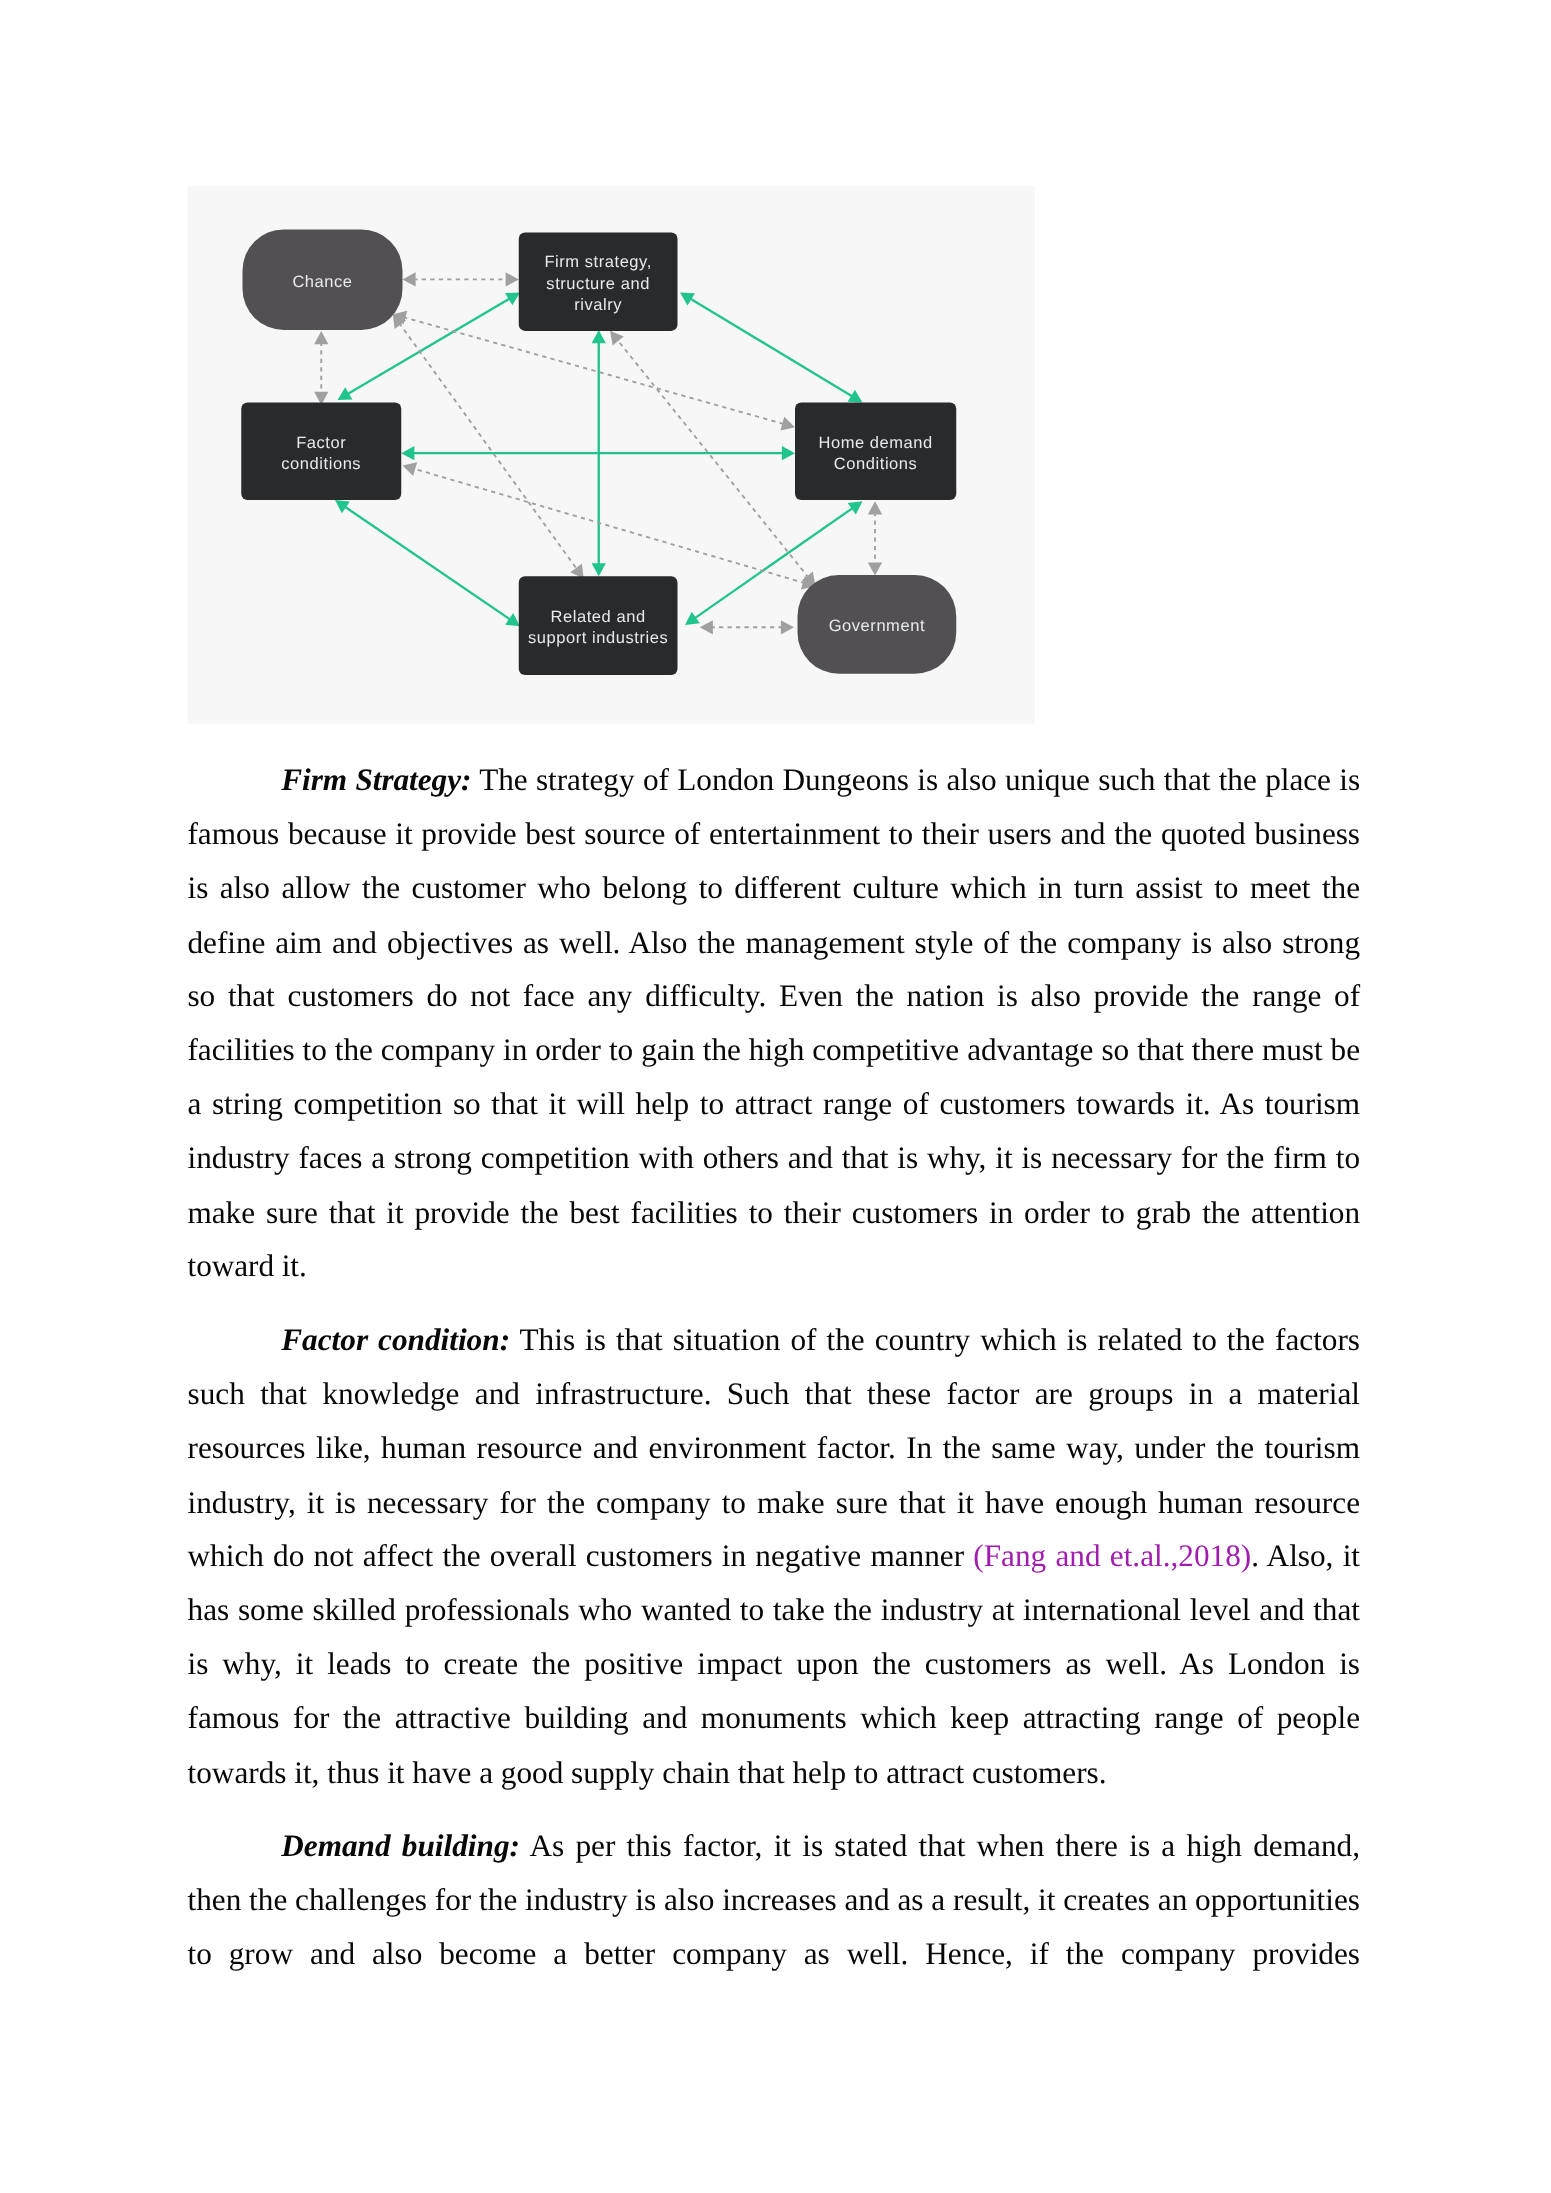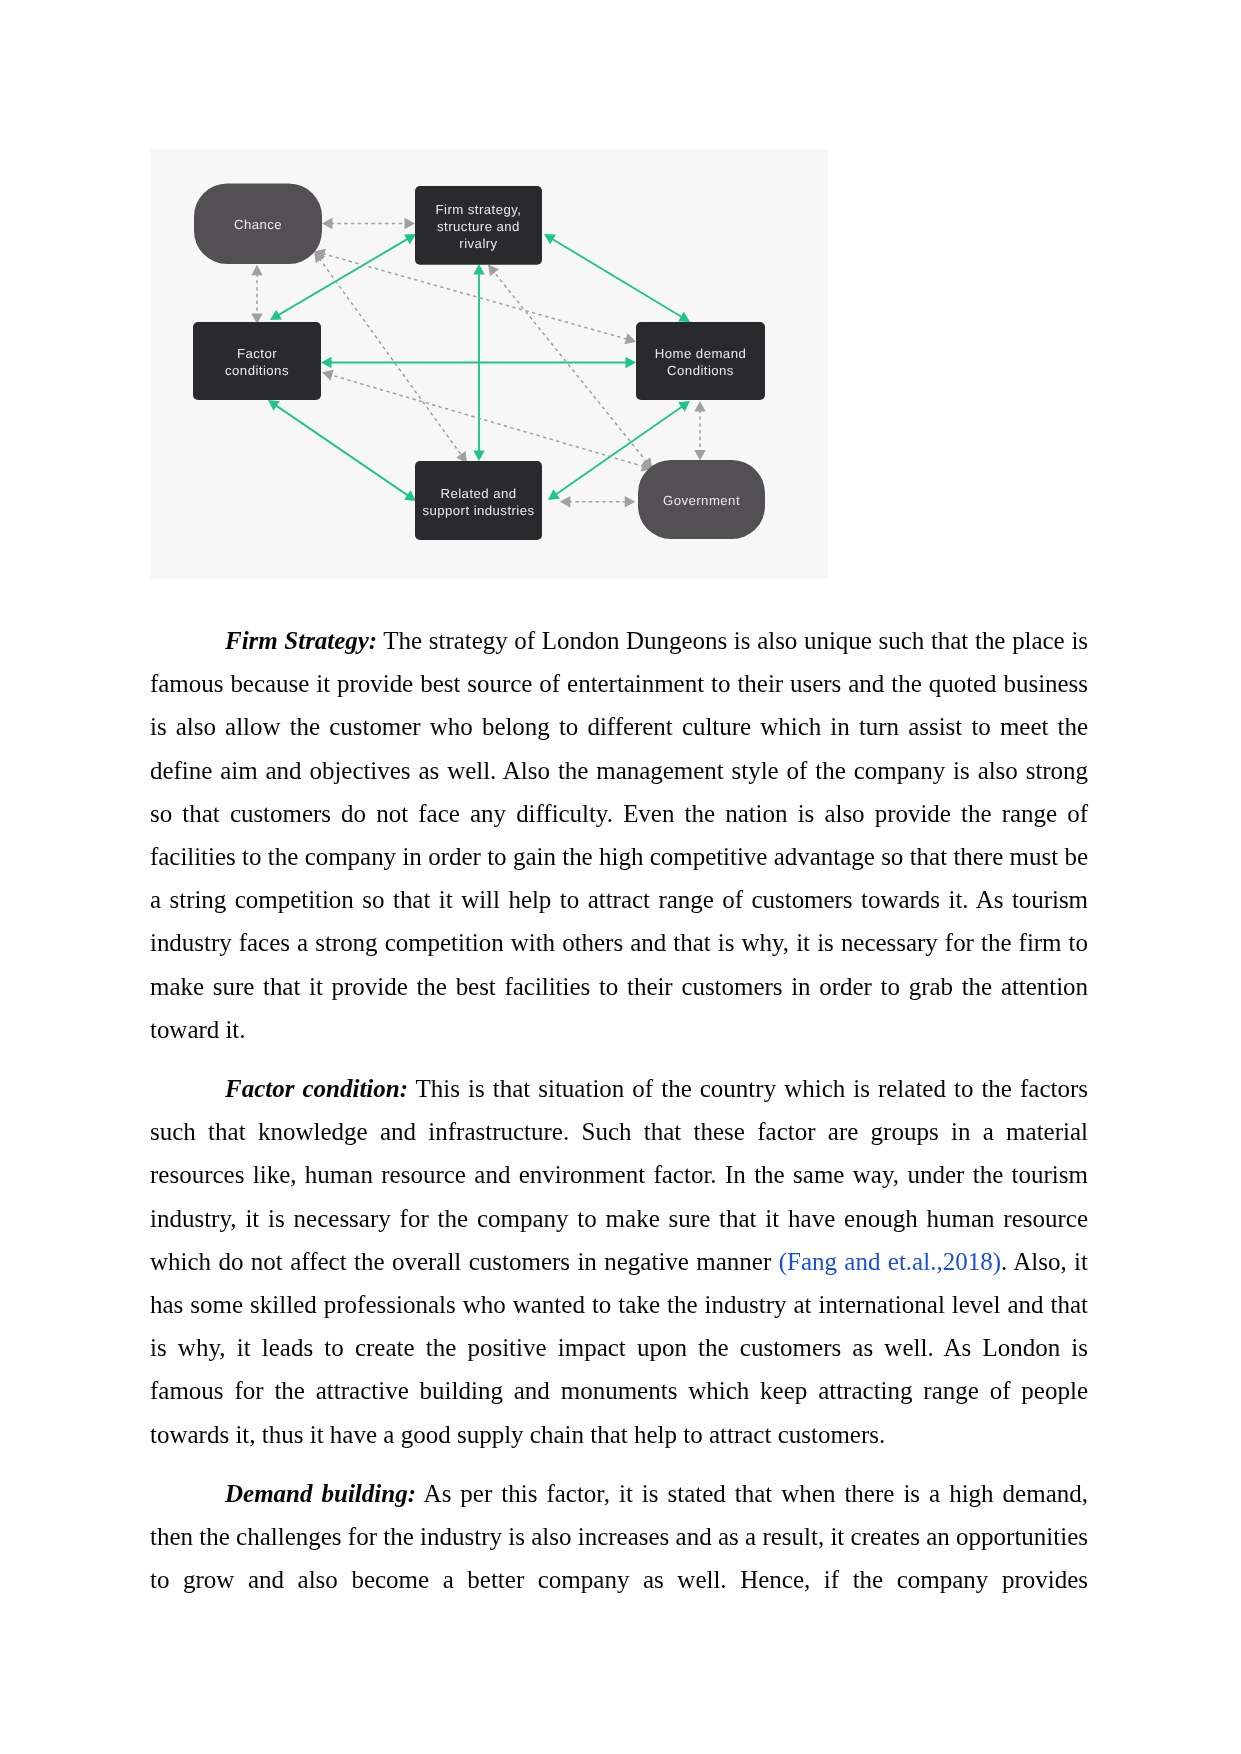--- a/index.html
+++ b/index.html
@@ -6,27 +6,27 @@
   html,body{margin:0;padding:0;background:#ffffff;}
   body{width:1241px;height:1754px;font-family:"Liberation Serif", serif;}
   .page{will-change:transform;position:relative;width:1241px;height:1754px;
         overflow:hidden;background:#ffffff;}
   .figure svg text{text-rendering:geometricPrecision;}
   .figure{position:absolute;left:150px;top:149px;width:678px;height:430px;background:#f7f7f8;}
   .figure svg{display:block;width:678px;height:430px;}
   .node-text{font-family:"Liberation Sans", sans-serif;fill:#e9e9ec;font-size:13.2px;
              letter-spacing:0.45px;text-anchor:middle;}
   .body-text{position:absolute;left:150px;top:603px;width:938px;font-size:25px;
-             line-height:43.2px;text-align:justify;color:#070707;margin-top:16px;}
+             line-height:43.2px;text-align:justify;color:#070707;}
   .body-text p{margin:0 0 16px 0;text-indent:75px;}
   .body-text p:last-child{margin-bottom:0;}
   .lead{font-weight:bold;font-style:italic;}
   #p1{letter-spacing:-0.04px;}
   #p3{text-align-last:justify;}
-  .cite{color:#1d4ed8;}
+  .cite{color:#a21caf;}
 </style>
 </head>
 <body>
 
 <div class="page">
 
   <div class="figure">
     <svg viewBox="0 0 678 430" width="678" height="430" xmlns="http://www.w3.org/2000/svg">
       <g id="links-layer">
           <g>

